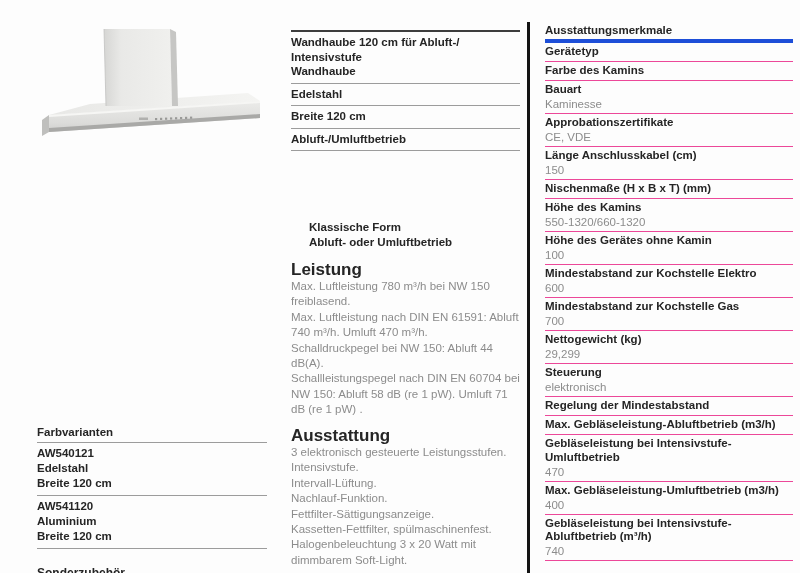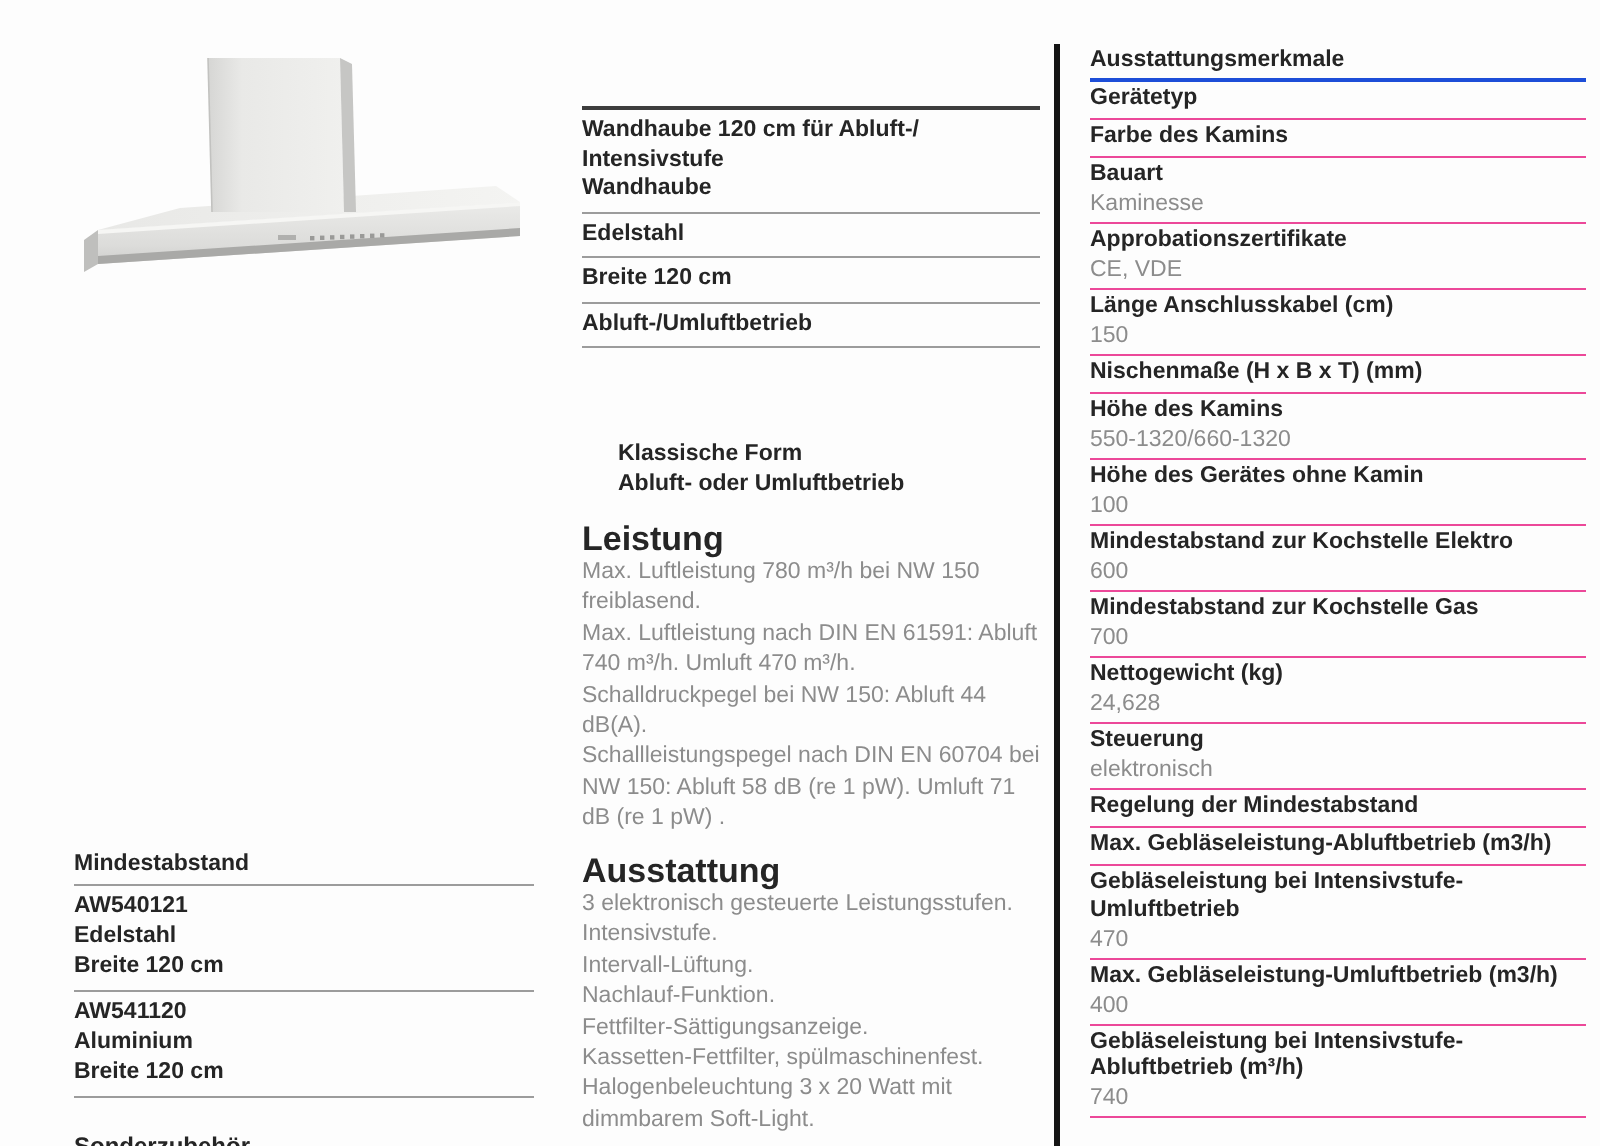--- a/index.html
+++ b/index.html
@@ -16,37 +16,37 @@
   .fv-title {
     font-size:11.5px; font-weight:bold; color:#252525;
     padding:2px 0 4px 0; border-bottom:1px solid #9c9c9c;
   }
   .fv-variant { padding:3px 0 4px 0; border-bottom:1px solid #9c9c9c; }
   .fv-line { font-size:11.5px; font-weight:bold; color:#252525; line-height:15px; }
   #cutoff-heading {
     position:absolute; left:37px; top:566px; font-size:12px; font-weight:bold; color:#252525;
   }
   
-  #spec-block { left:291px; top:30px; width:229px; border-top:2px solid #3d3d3d;margin-top:23px; }
+  #spec-block { left:291px; top:30px; width:229px; border-top:2px solid #3d3d3d; }
   .spec-row { padding:3px 0 4px 0; border-bottom:1px solid #9c9c9c; }
   .spec-line { font-size:11.5px; font-weight:bold; color:#252525; line-height:14.5px; }
   #form-block { left:309px; top:220px; width:211px; }
   .form-line { font-size:11.5px; font-weight:bold; color:#252525; line-height:15px; }
   .section { width:229px; }
   #leistung-block { left:291px; top:262px; }
   #ausstattung-block { left:291px; top:428px; }
   .sec-title { font-size:17px; font-weight:bold; color:#252525; line-height:15px; margin-bottom:2px; }
   .sec-par { font-size:11.5px; color:#8c8c8c; line-height:15.4px; }
   
   #divider { position:absolute; left:527px; top:22px; width:2.5px; height:551px; background:#141414; }
   
   #features { left:545px; top:22px; width:248px; }
   .ft-title {
     font-size:11.5px; font-weight:bold; color:#252525;
-    padding:2px 0 3px 0; border-bottom:2px solid #1d4ed8;
+    padding:2px 0 3px 0; border-bottom:4px solid #1d4ed8;
   }
   .trow { padding:2px 0 2.5px 0; border-bottom:1px solid #ec4899; }
   .lab { font-size:11.5px; font-weight:bold; color:#252525; line-height:13.5px; }
   .val { font-size:11.5px; color:#8c8c8c; line-height:12.5px; padding-top:1.5px; }
   .val:empty { display:none; }
 </style>
 </head>
 <body>
 
 <div id="page">
@@ -91,21 +91,21 @@
       <rect x="130" y="95.6" width="2.2" height="2.2"></rect>
       <rect x="135" y="95.4" width="2.2" height="2.2"></rect>
       <rect x="140" y="95.2" width="2.2" height="2.2"></rect>
       <rect x="145" y="95" width="2.2" height="2.2"></rect>
       <rect x="150" y="94.8" width="2.2" height="2.2"></rect>
       <rect x="155" y="94.6" width="2.2" height="2.2"></rect>
     </g>
   </svg>
 
   <div id="farbvarianten" class="col">
-    <div class="fv-title">Mindestabstand</div>
+    <div class="fv-title">Farbvarianten</div>
     <div class="fv-variant">
       <div class="fv-line">AW540121</div>
       <div class="fv-line">Edelstahl</div>
       <div class="fv-line">Breite 120 cm</div>
     </div>
     <div class="fv-variant">
       <div class="fv-line">AW541120</div>
       <div class="fv-line">Aluminium</div>
       <div class="fv-line">Breite 120 cm</div>
     </div>
@@ -194,21 +194,21 @@
     <div class="trow">
       <div class="lab">Mindestabstand zur Kochstelle Elektro</div>
       <div class="val">600</div>
     </div>
     <div class="trow">
       <div class="lab">Mindestabstand zur Kochstelle Gas</div>
       <div class="val">700</div>
     </div>
     <div class="trow">
       <div class="lab">Nettogewicht (kg)</div>
-      <div class="val">24,628</div>
+      <div class="val">29,299</div>
     </div>
     <div class="trow">
       <div class="lab">Steuerung</div>
       <div class="val">elektronisch</div>
     </div>
     <div class="trow">
       <div class="lab">Regelung der Mindestabstand</div>
 
     </div>
     <div class="trow">

